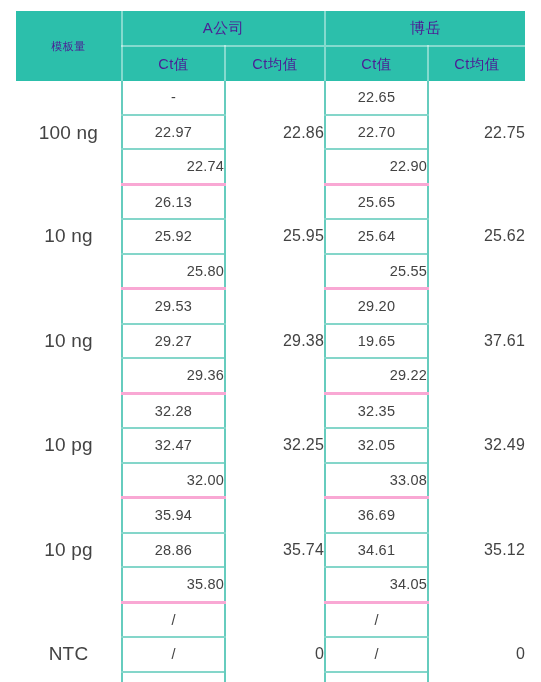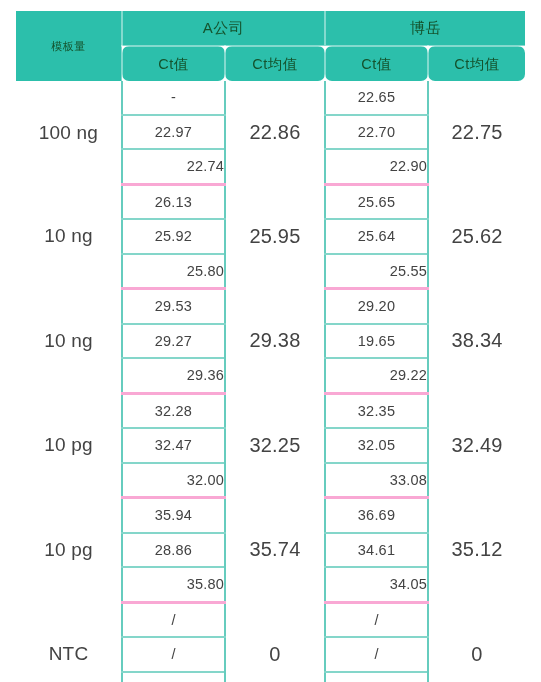--- a/index.html
+++ b/index.html
@@ -33,21 +33,21 @@
   
   col.c-label { width: 106px; }
   col.c-ct-a  { width: 103px; }
   col.c-avg-a { width: 100px; }
   col.c-ct-b  { width: 103px; }
   col.c-avg-b { width: 97px; }
 
   
   thead th {
     background: #2cbfab;
-    color: #14532d;
+    color: #4c1d95;
     font-weight: normal;
     padding: 0;
     text-align: center;
     vertical-align: middle;
     border: 0;
   }
   th.h-label {
     height: 68px;
     font-size: 11px;
     letter-spacing: 0.5px;
@@ -56,21 +56,20 @@
     height: 34px;
     font-size: 15px;
     letter-spacing: 0.5px;
     border-left: 2px solid rgba(255,255,255,0.42);
     border-bottom: 2px solid rgba(255,255,255,0.42);
   }
   th.h-sub {
     height: 34px;
     font-size: 14.5px;
     letter-spacing: 0.5px;
-    border-radius: 7px;
   }
   th.h-sub.div {
     border-left: 2px solid rgba(255,255,255,0.42);
   }
 
   
   tbody td {
     padding: 0;
     text-align: center;
     vertical-align: middle;
@@ -83,21 +82,21 @@
   td.vleft  { border-left: 2px solid #66ccbe; }
 
   
   td.ct-sep { border-bottom: 2px solid #84d6ca; }
 
   
   tr.group-end > td { border-bottom: 3px solid #f9a8d4; text-align: right; }
 
   td.label { font-size: 19px; letter-spacing: 0.2px; }
   td.val   { font-size: 14.5px; letter-spacing: 0.2px; }
-  td.avg   { font-size: 20px; letter-spacing: 0.2px; }
+  td.avg   { font-size: 16px; letter-spacing: 0.2px; text-align: right; }
 </style>
 </head>
 <body>
 
 <div class="sheet">
   <table class="qpcr">
     <colgroup>
       <col class="c-label">
       <col class="c-ct-a">
       <col class="c-avg-a">
@@ -148,21 +147,21 @@
         </tr>
         <tr class="group-end">
           <td class="val vleft">25.80</td>
           <td class="val vleft">25.55</td>
         </tr>
         <tr>
           <td class="label" rowspan="3">10 ng</td>
           <td class="val vleft ct-sep">29.53</td>
           <td class="avg vleft" rowspan="3">29.38</td>
           <td class="val vleft ct-sep">29.20</td>
-          <td class="avg vleft" rowspan="3">38.34</td>
+          <td class="avg vleft" rowspan="3">37.61</td>
         </tr>
         <tr>
           <td class="val vleft ct-sep">29.27</td>
           <td class="val vleft ct-sep">19.65</td>
         </tr>
         <tr class="group-end">
           <td class="val vleft">29.36</td>
           <td class="val vleft">29.22</td>
         </tr>
         <tr>

